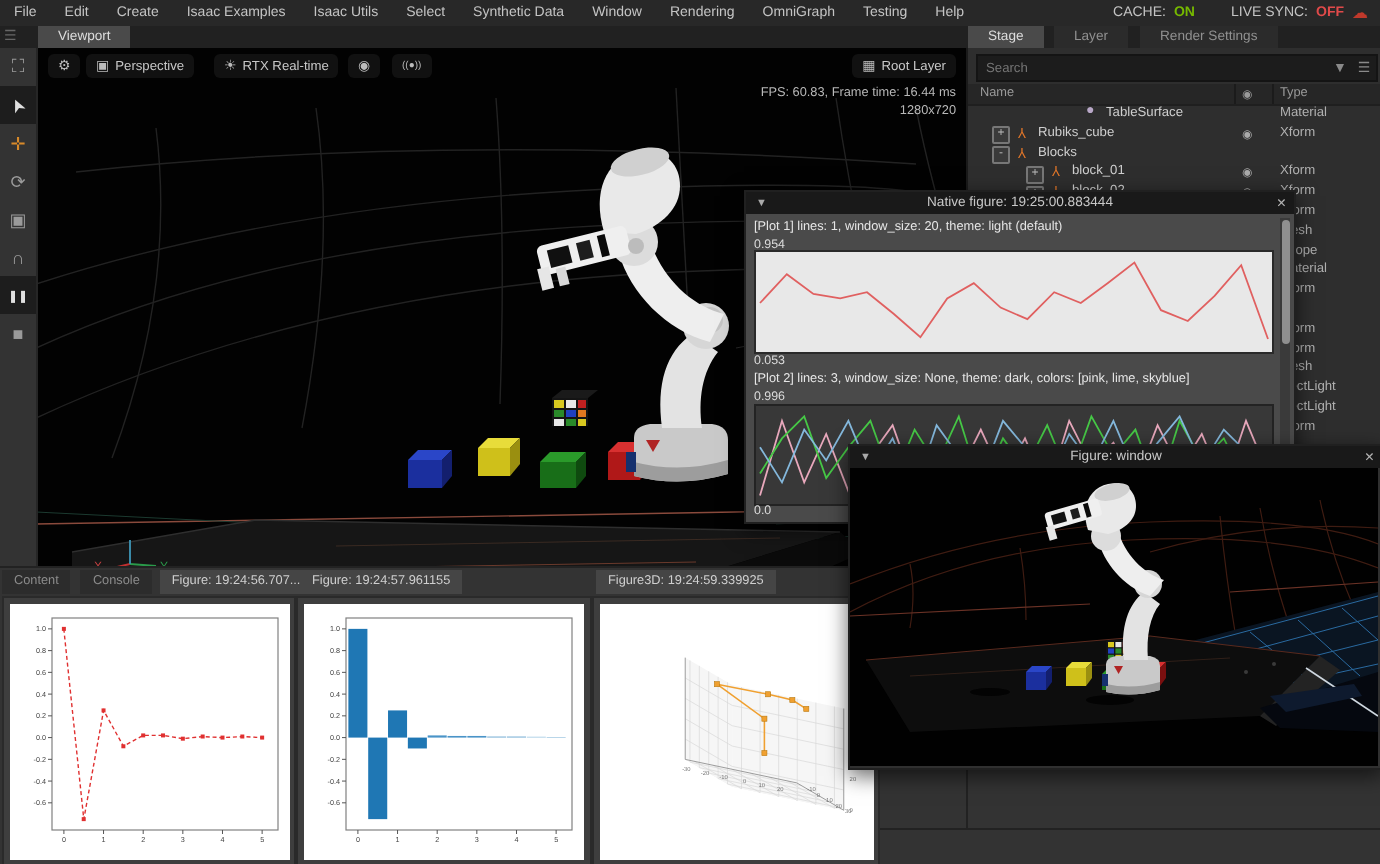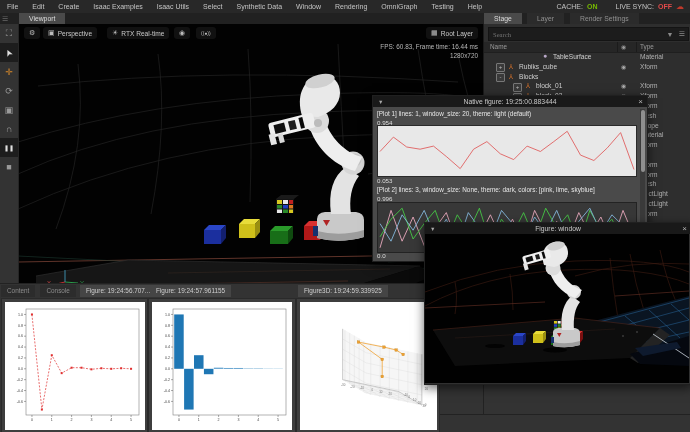--- a/index.html
+++ b/index.html
@@ -29,21 +29,21 @@
   .vbtn{position:absolute;background:rgba(20,20,20,.85);border-radius:3px;height:12px;display:flex;
         align-items:center;gap:3px;padding:0 5px;font-size:6.6px;color:#c8c8c8;}
   .vbtn .ic{font-size:7px;color:#bbb;}
   #fps{position:absolute;right:5px;top:19px;font-size:6.4px;color:#b8b8b8;text-align:right;}
   #res{position:absolute;right:5px;top:28px;font-size:6.4px;color:#b8b8b8;text-align:right;}
   
   #stagepanel{left:483px;top:24px;width:207px;height:259px;background:#2e2e2e;border-left:1px solid #1a1a1a;z-index:2;}
   #searchrow{position:absolute;left:4px;top:3px;width:199px;height:12px;background:#1c1c1c;border:1px solid #141414;
              display:flex;align-items:center;}
   #searchrow input{flex:1;background:transparent;border:none;outline:none;color:#bbb;font-size:6.6px;
-                   font-family:Liberation Serif, serif;padding:0 4px;height:10px;}
+                   font-family:Liberation Sans, sans-serif;padding:0 4px;height:10px;}
   .sr-ic{width:12px;color:#8a8a8a;font-size:7px;text-align:center;}
   #treehdr{position:absolute;left:0;top:18px;width:207px;height:10px;background:#262626;border-bottom:1px solid #1f1f1f;
            font-size:6.4px;color:#9a9a9a;}
   #treehdr .hname{position:absolute;left:6px;top:1px;}
   #treehdr .heye{position:absolute;left:137px;top:1px;font-size:6px;}
   #treehdr .htype{position:absolute;left:156px;top:1px;}
   .hsep{position:absolute;top:0;width:1px;height:10px;background:#1b1b1b;}
   #treerows{position:absolute;left:0;top:28px;width:207px;height:231px;overflow:hidden;}
   .srow{position:absolute;left:0;width:207px;height:10px;font-size:6.6px;color:#cfcfcf;}
   .srow .exp{position:absolute;top:1.5px;width:7px;height:7px;border:1px solid #777;background:#3a3a3a;color:#bbb;

